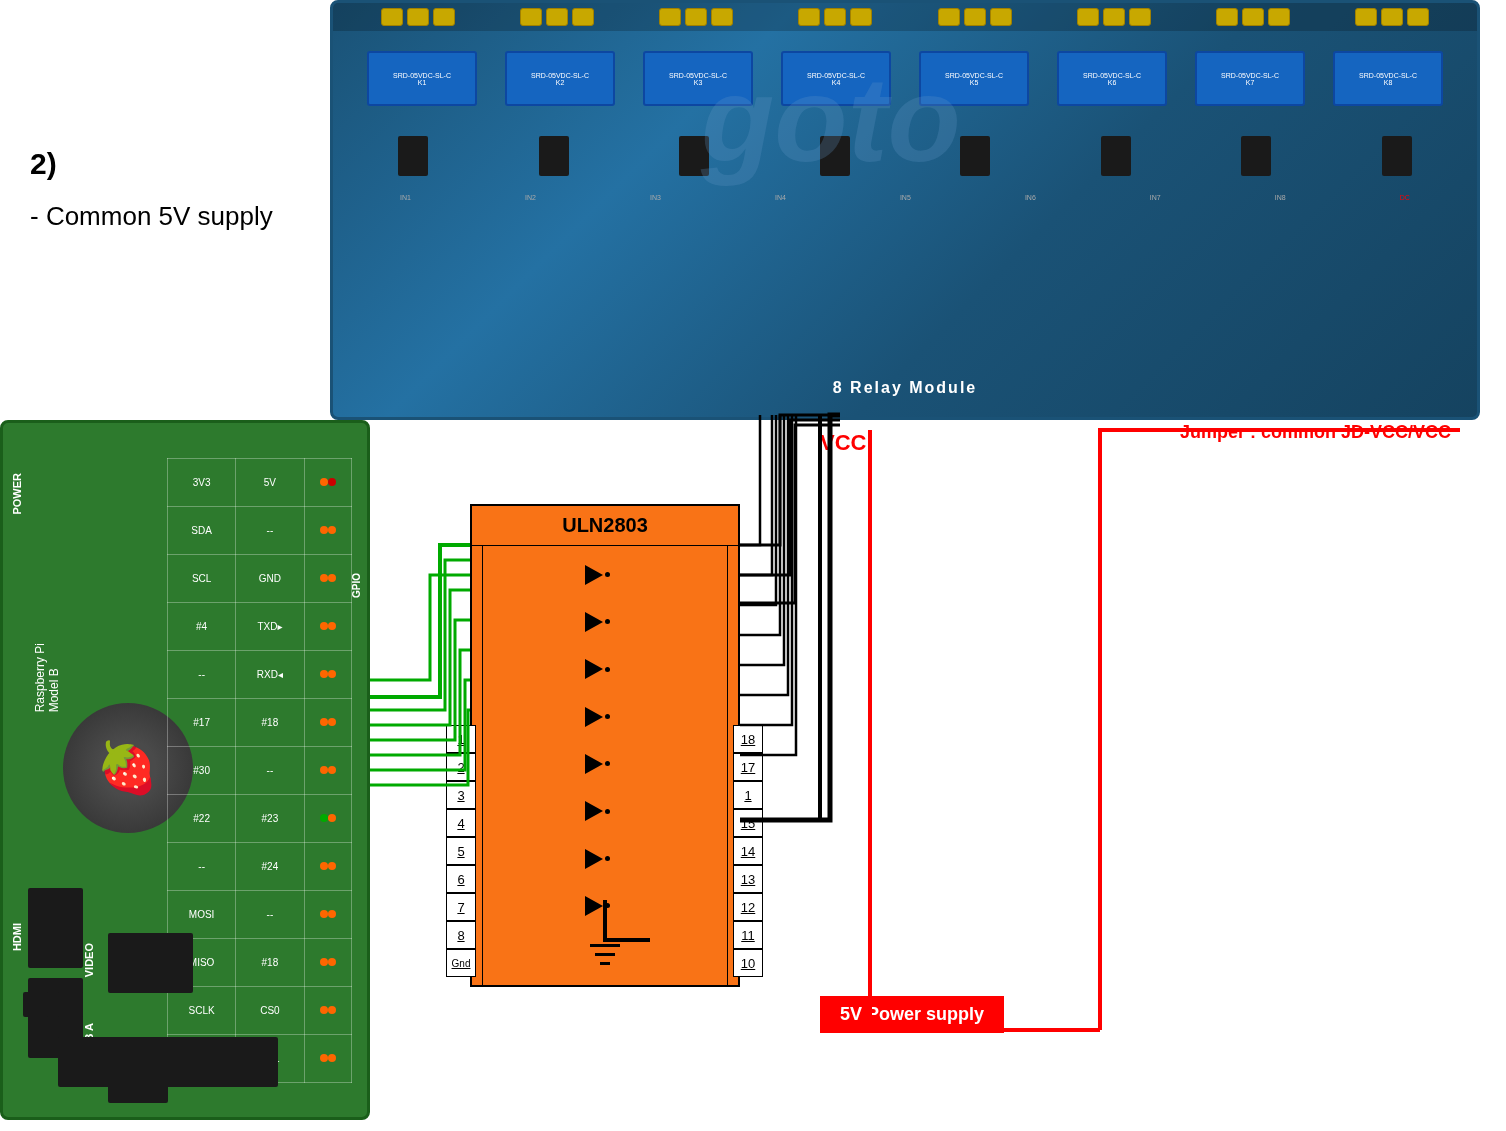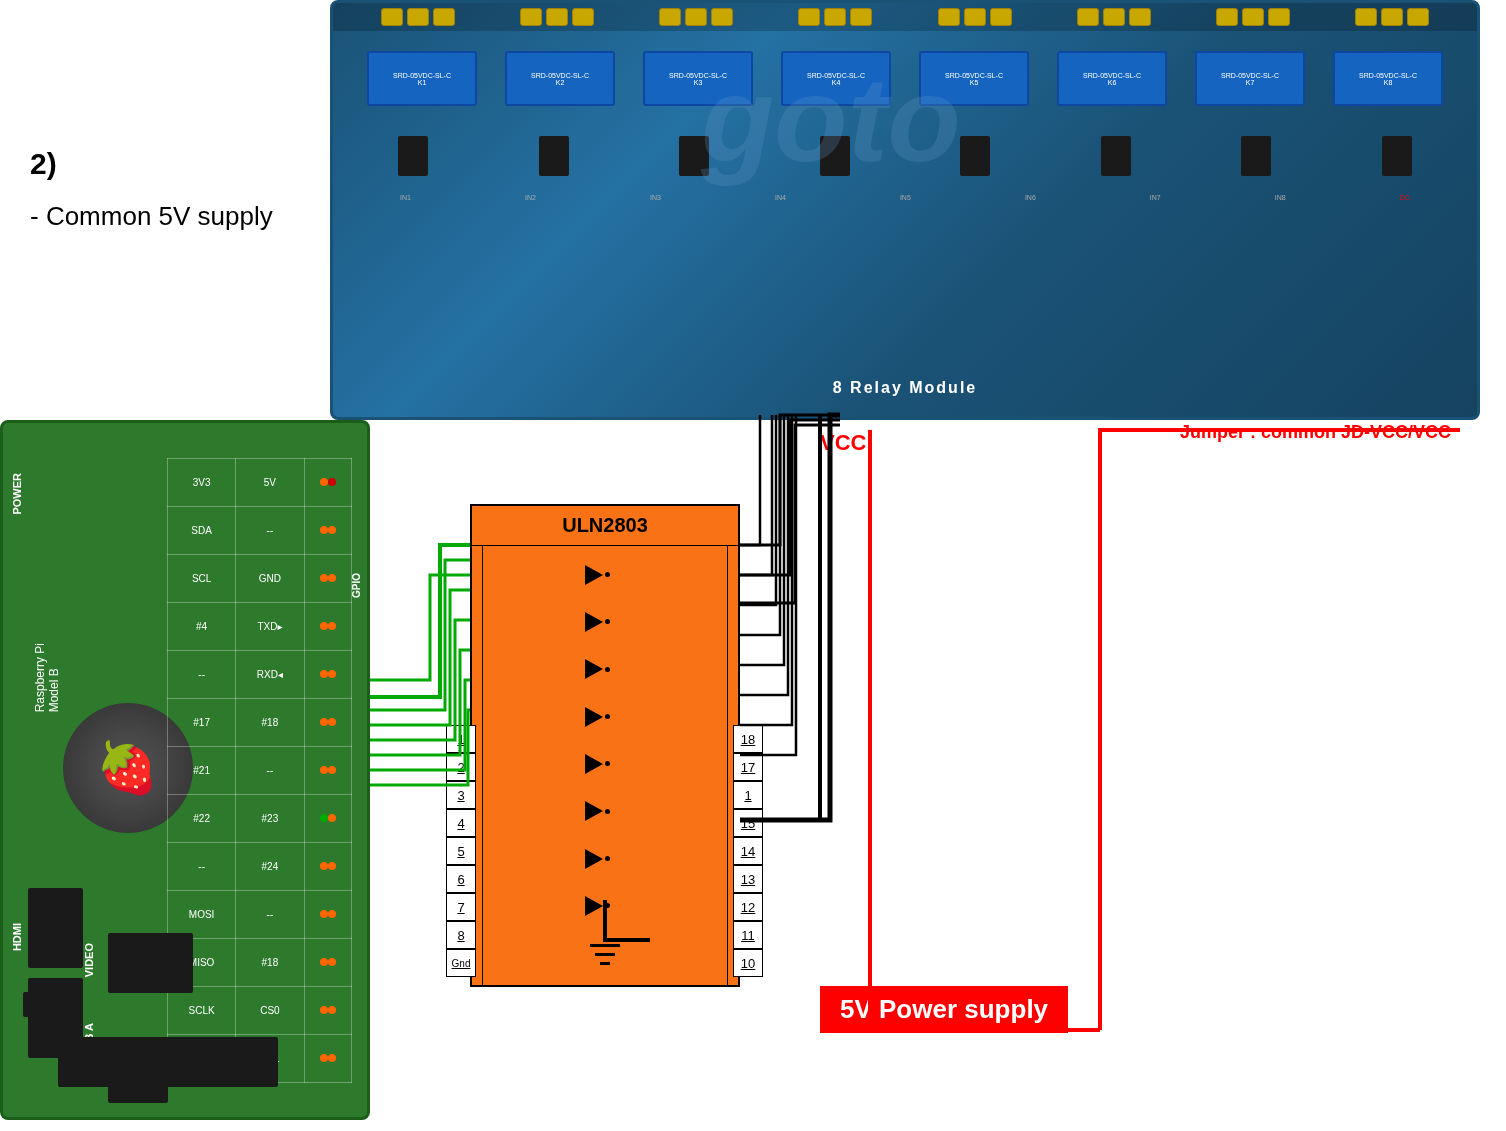--- a/index.html
+++ b/index.html
@@ -217,21 +217,21 @@
       font-weight: bold;
       line-height: 1.4;
     }
 
     .label-5v {
       position: absolute;
       bottom: 98px;
       left: 820px;
       background: red;
       color: white;
-      font-size: 26px;
+      font-size: 18px;
       font-weight: bold;
       padding: 8px 20px;
     }
 
     
     .rpi-power-label {
       position: absolute;
       top: 50px;
       left: 8px;
       color: white;
@@ -542,21 +542,21 @@
             <td>--</td>
             <td>RXD◂</td>
             <td><span class="gpio-pin-dot"></span><span class="gpio-pin-dot"></span></td>
           </tr>
       <tr>
             <td>#17</td>
             <td>#18</td>
             <td><span class="gpio-pin-dot"></span><span class="gpio-pin-dot"></span></td>
           </tr>
       <tr>
-            <td>#21</td>
+            <td>#30</td>
             <td>--</td>
             <td><span class="gpio-pin-dot"></span><span class="gpio-pin-dot"></span></td>
           </tr>
       <tr>
             <td>#22</td>
             <td>#23</td>
             <td><span class="gpio-pin-dot" style="background:#00aa00;"></span><span class="gpio-pin-dot"></span></td>
           </tr>
       <tr>
             <td>--</td>

